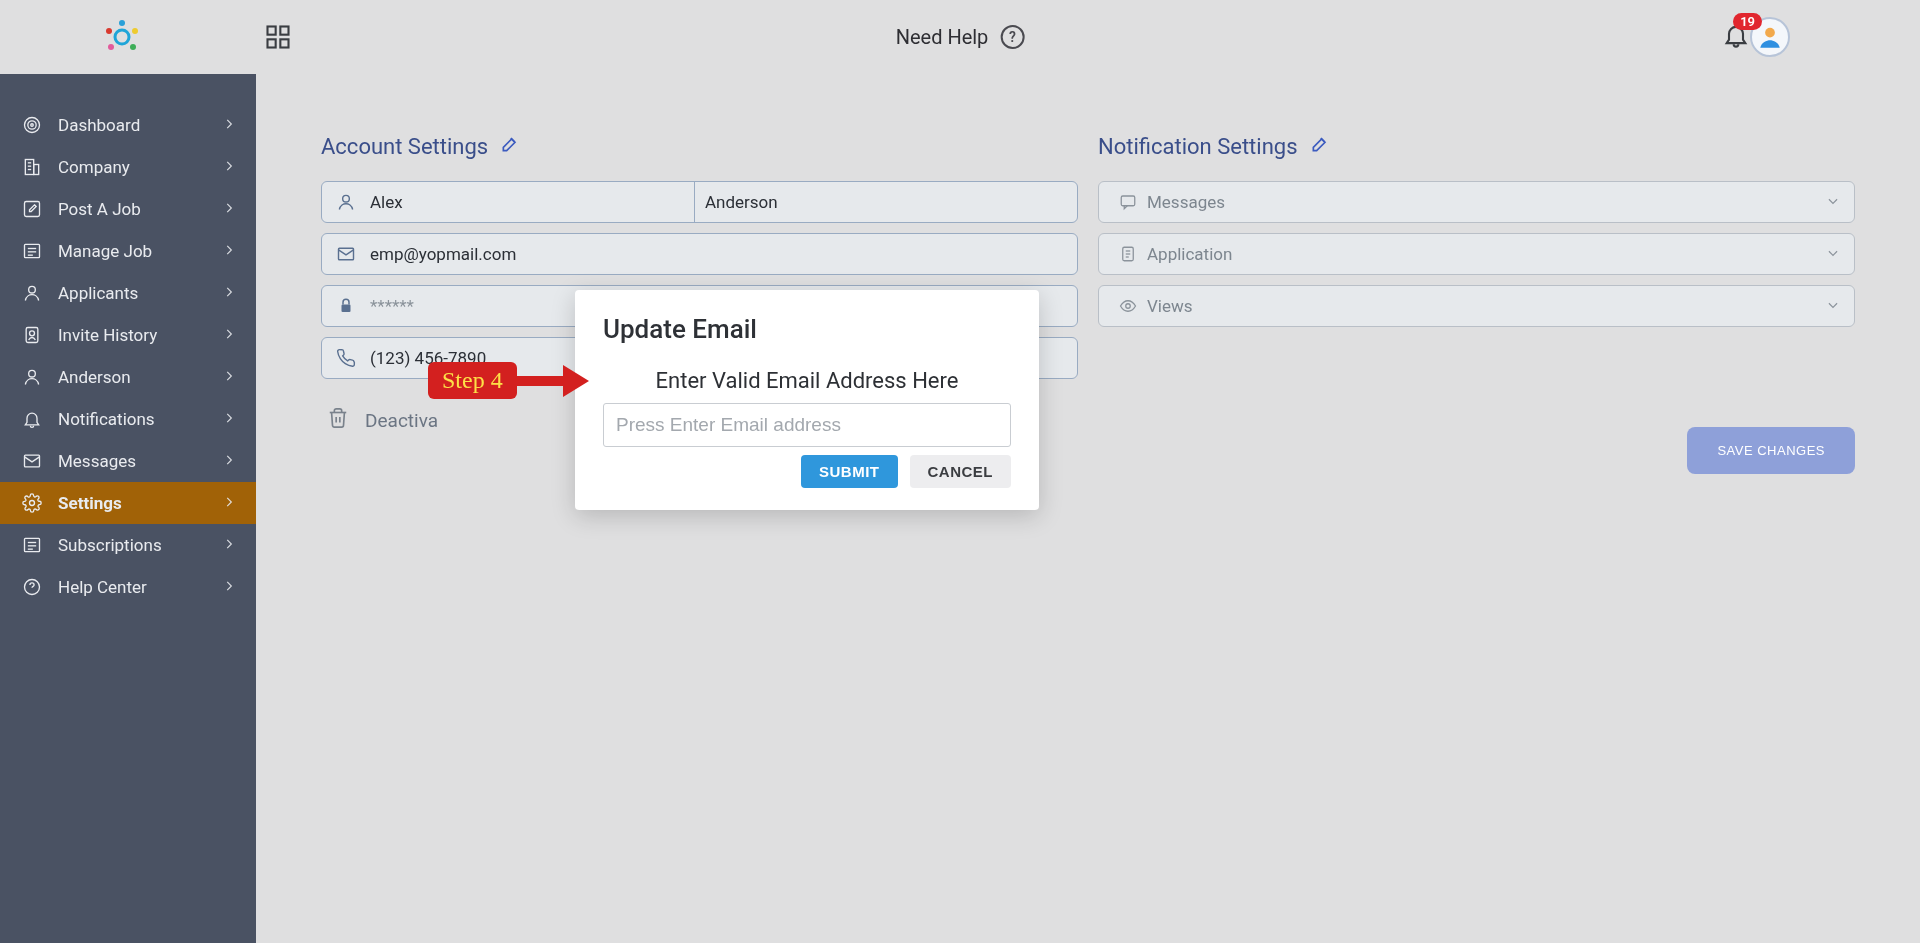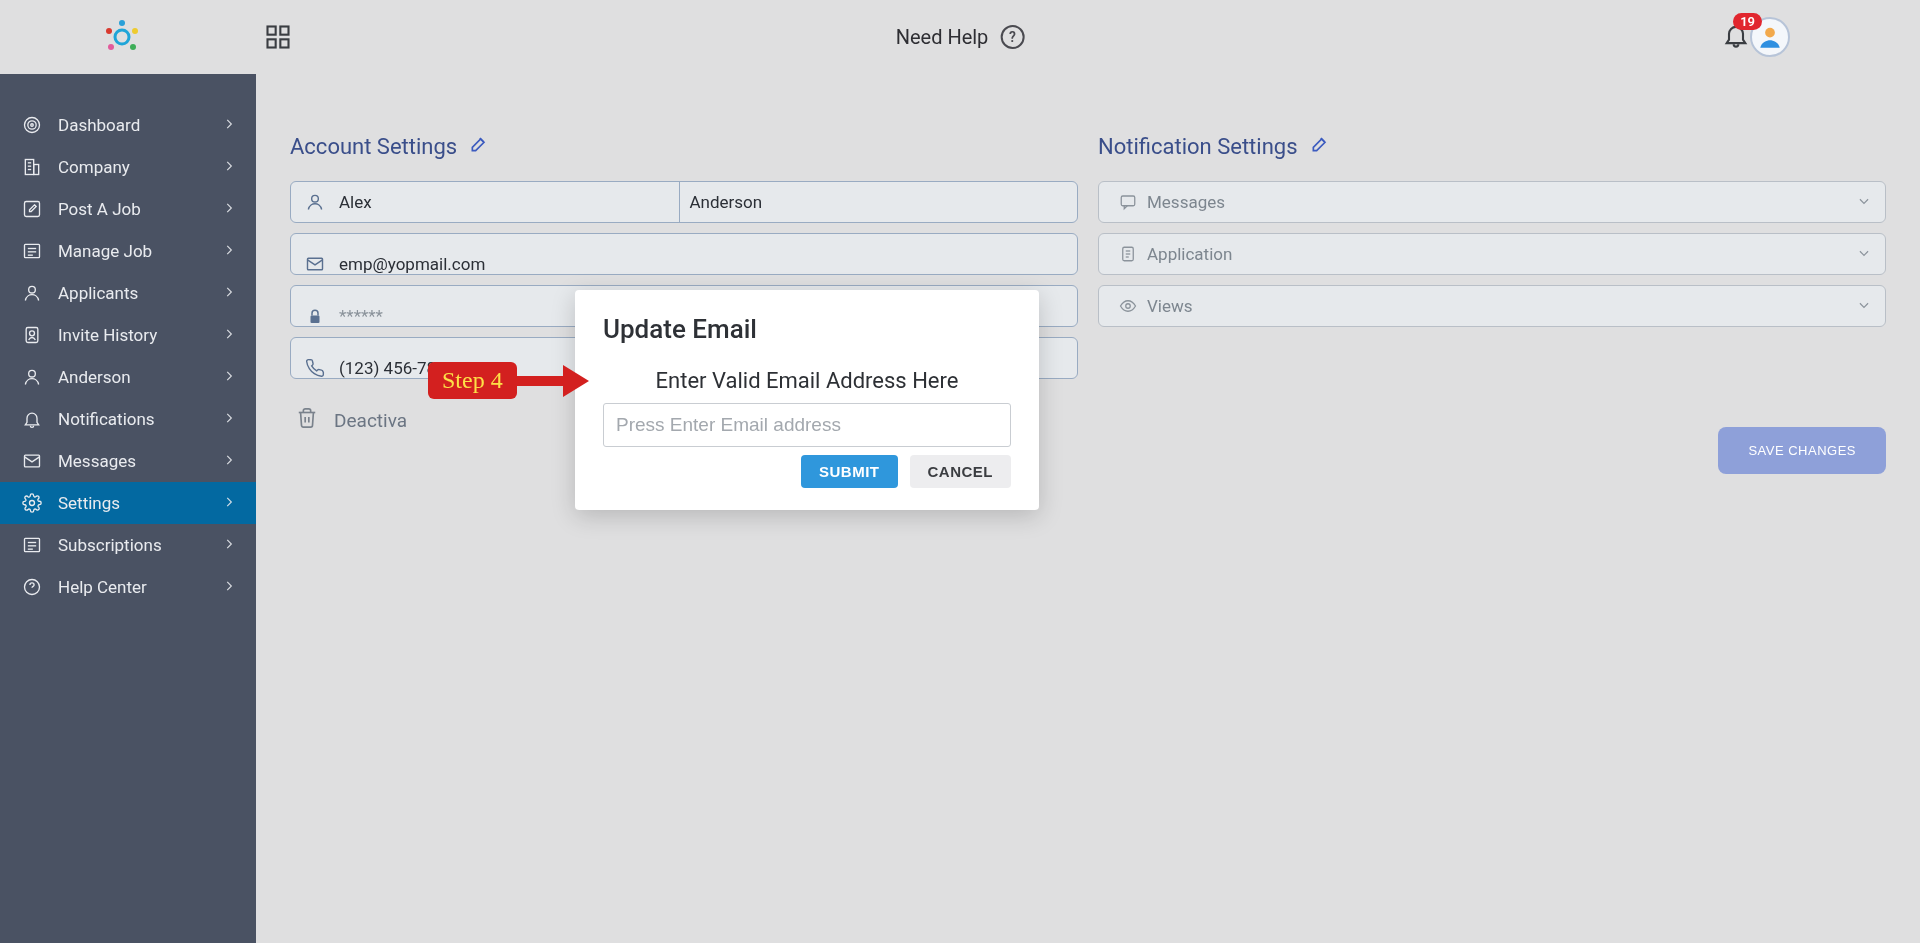--- a/index.html
+++ b/index.html
@@ -74,52 +74,52 @@
     padding-top: 30px;
     color:#fff;
   }
   .side-item {
     display:flex; 
     padding: 11px 20px;
     cursor:pointer;
     font-size: 17px;
     color:#e9ebef;
   }
-  .side-item.active { background:#0369a1; }
+  .side-item.active { background:#a16207;font-weight:bold; }
   .side-item .icon {
     width: 24px; text-align:center;
     margin-right: 14px;
     display:flex; align-items:center; justify-content:center;
   }
   .side-item .label { flex:1; }
   .side-item .chev { margin-left:auto; opacity:.9; }
   .side-item svg { stroke:#e9ebef; fill:none; }
 
   
   .main {
     position:absolute;
     top: 74px; left: 256px; right:0; bottom:0;
-    padding: 60px 34px;
+    padding: 60px 65px;
     display:flex;
     gap: 20px;
     background:#dfdfe0;
   }
   .panel { flex:1; display:flex; flex-direction:column; }
   .panel-header {
     color:#3a4e8a;
     font-size: 22px;
     margin-bottom: 22px;
     display:flex; align-items:center; gap:12px;
   }
   .edit-icon { color:#3c5bbf; }
   .field-row {
     border:1px solid #99abc2;
     border-radius:6px;
     background:#e6e9ec;
-    display:flex; align-items:flex-end;
+    display:flex; align-items:center;
     height: 42px;
     margin-bottom: 10px;
     overflow:hidden;
   }
   .field-row .lead {
     width: 48px; display:flex; align-items:center; justify-content:center;
     color:#5a7090;
   }
   .field-row .text { font-size:17px; color:#2b2f36; }
   .field-row .placeholder { color:#8a929a; }

